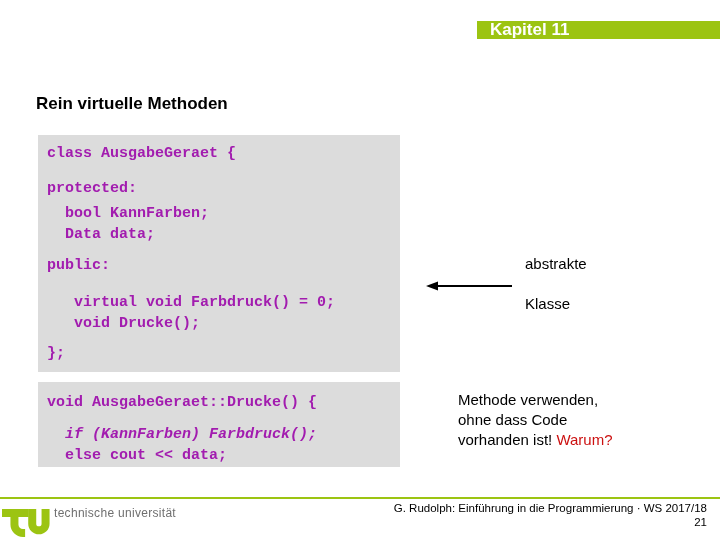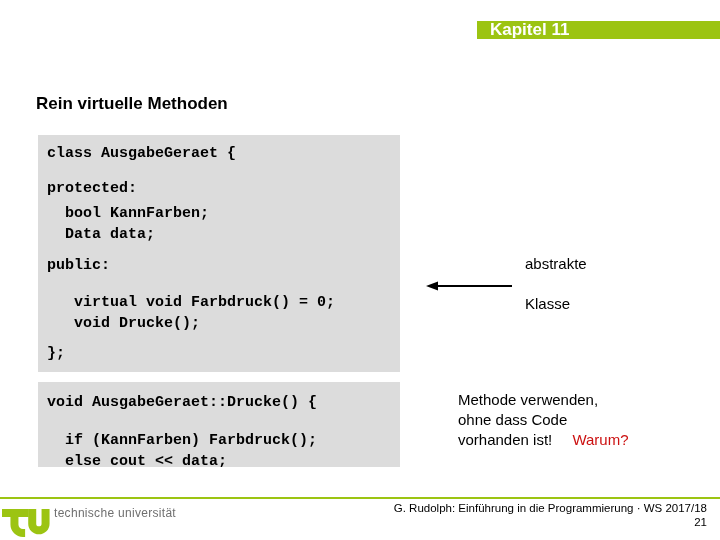--- a/index.html
+++ b/index.html
@@ -22,34 +22,34 @@
     background:#9cc412;display:flex;align-items:center;padding-left:13px;
     box-sizing:border-box;
   }
   .chapter-label{font-size:17px;font-weight:bold;color:#ffffff;}
   
   .subtitle{position:absolute;left:36px;top:94px;font-size:17px;font-weight:bold;color:#000;}
   
   .code-block{
     position:absolute;left:38px;width:362px;background:#dcdcdc;
     font-family:"Liberation Mono","DejaVu Sans Mono",monospace;
-    font-weight:bold;font-size:15px;line-height:21px;color:#000000;
+    font-weight:bold;font-size:15px;line-height:21px;color:#a21caf;
     box-sizing:border-box;overflow:hidden;
   }
   .code-block-1{top:135px;height:237px;padding:8px 0 0 9px;}
   .code-block-2{top:382px;height:85px;padding:10px 0 0 9px;}
   .code-line{white-space:pre;}
   
   .arrow-wrap{position:absolute;left:424px;top:278px;width:92px;height:16px;}
   .annot{position:absolute;font-size:15px;color:#000;}
   .annot-1{left:525px;top:255px;}
   .annot-2{left:525px;top:295px;}
   
   .note{position:absolute;left:458px;top:390px;width:240px;font-size:15px;line-height:20px;color:#000;}
-  .note-highlight{color:#cc1111;margin-left:16px;}
+  .note-highlight{color:#cc1111;}
   
   .footer-divider{position:absolute;left:0;top:497px;width:720px;height:2px;background:#9cc412;}
   .tu-logo{position:absolute;left:2px;top:504px;}
   .wordmark{position:absolute;left:54px;top:506px;font-size:12px;line-height:15px;color:#6f6f6f;letter-spacing:0.3px;}
   .footer-right{position:absolute;right:13px;top:501px;text-align:right;font-size:11.5px;line-height:14px;color:#000;}
 </style>
 </head>
 <body>
 
 <div class="header-band">
@@ -75,21 +75,21 @@
   <svg width="92" height="16" viewBox="0 0 92 16">
     <line x1="12" y1="8" x2="88" y2="8" stroke="#000" stroke-width="2"></line>
     <polygon points="2,8 14,3.5 14,12.5" fill="#000"></polygon>
   </svg>
 </div>
 <div class="annot annot-1">abstrakte</div>
 <div class="annot annot-2">Klasse</div>
 
 <div class="code-block code-block-2">
     <div class="code-line" style="margin-top: 0px;">void AusgabeGeraet::Drucke() {</div>
-    <div class="code-line" style="margin-top: 17px;">  if (KannFarben) Farbdruck();</div>
+    <div class="code-line" style="margin-top: 11px; font-style: italic;">  if (KannFarben) Farbdruck();</div>
     <div class="code-line" style="margin-top: 0px;">  else cout &lt;&lt; data;</div>
     <div class="code-line" style="margin-top: 0px;">}</div>
   </div>
 
 <div class="note">
   <div>Methode verwenden,</div>
   <div>ohne dass Code</div>
   <div><span>vorhanden ist!</span> <span class="note-highlight">Warum?</span></div>
 </div>
 

